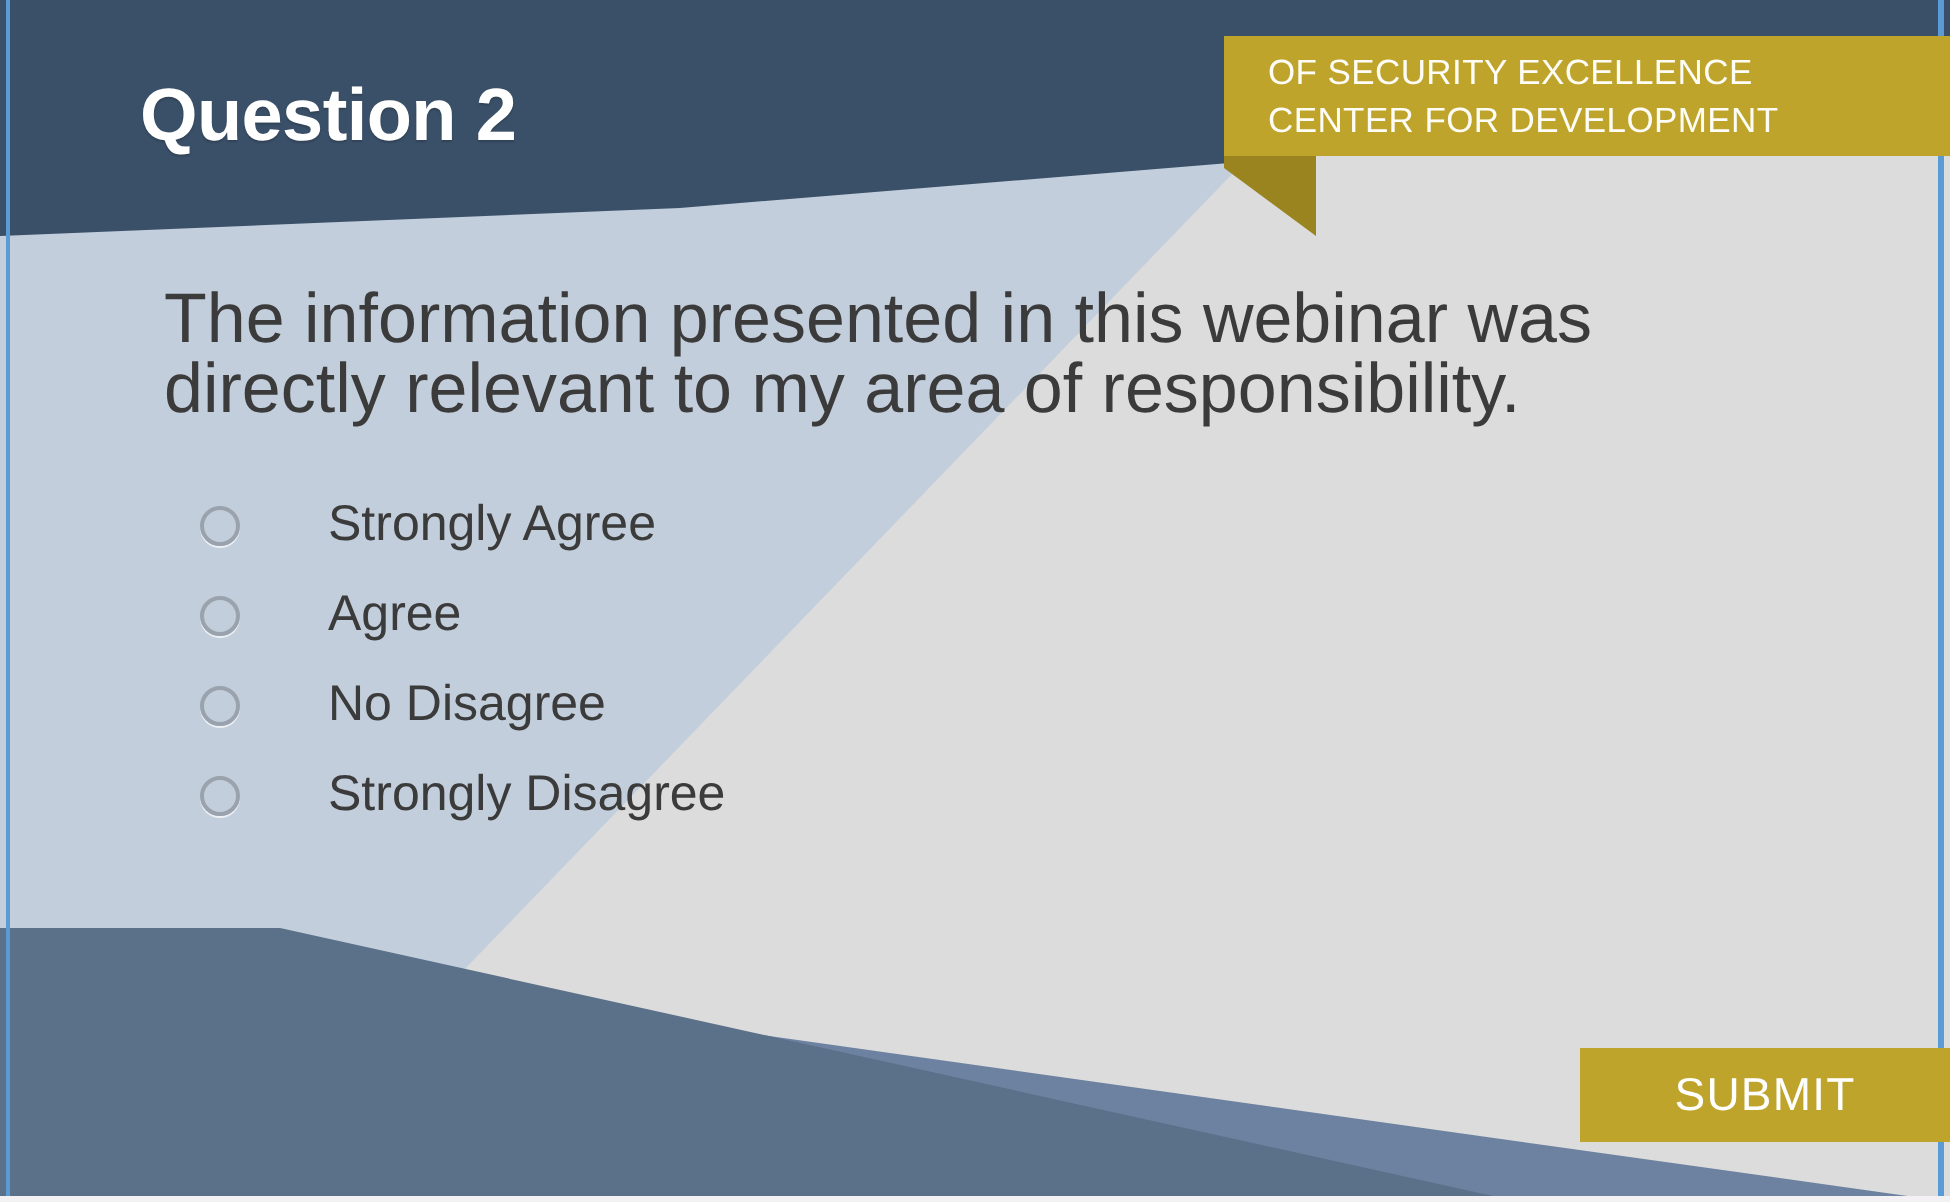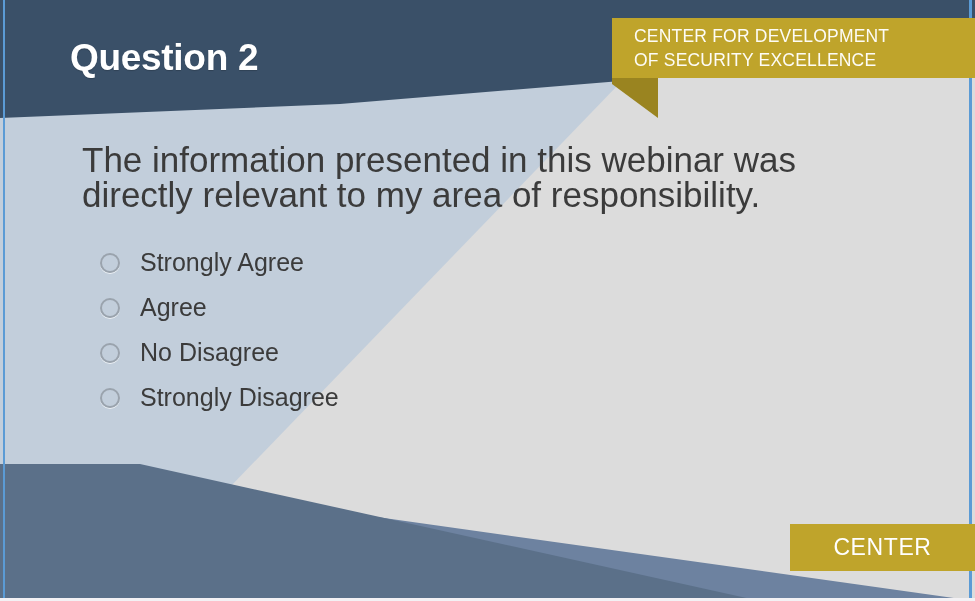--- a/index.html
+++ b/index.html
@@ -92,20 +92,21 @@
   #options{
     position:absolute;
     left:100px;top:240px;
     width:520px;
   }
   .option{
     display:flex;
     align-items:center;
     height:45px;
     cursor:pointer;
+    gap:24px;
   }
   .radio{
     width:16px;height:16px;
     border-radius:50%;
     border:2.5px solid #9aa3ad;
     background:transparent;
     box-shadow:0 1px 0 rgba(255,255,255,.7);
     flex:0 0 auto;
     margin-right:20px;
   }
@@ -151,22 +152,22 @@
     <polygon points="0,84 140,84 760,221 0,221" fill="#5b7089"></polygon>
   </svg>
 
   <div class="shape" id="edge-left"></div>
   <div class="shape" id="edge-right"></div>
   <div class="shape" id="edge-bottom"></div>
 
   <div id="title">Question 2</div>
 
   <div id="banner">
+    <div class="bline">OF SECURITY EXCELLENCE</div>
     <div class="bline">CENTER FOR DEVELOPMENT</div>
-    <div class="bline">OF SECURITY EXCELLENCE</div>
   </div>
   <svg class="shape" id="banner-tail" viewBox="0 0 46 40" preserveAspectRatio="none">
     <polygon points="0,0 46,0 46,40 0,6" fill="#9a8420"></polygon>
   </svg>
 
   <div id="question">The information presented in this webinar was directly relevant to my area of responsibility.</div>
 
   <div id="options">
 
     <div class="option">
@@ -185,15 +186,15 @@
     </div>
 
 
     <div class="option">
       <span class="radio"></span>
       <span class="opt-label">Strongly Disagree</span>
     </div>
 
   </div>
 
-  <div id="submit-button">CENTER</div>
+  <div id="submit-button">SUBMIT</div>
 
 </div>
 
 </body></html>

